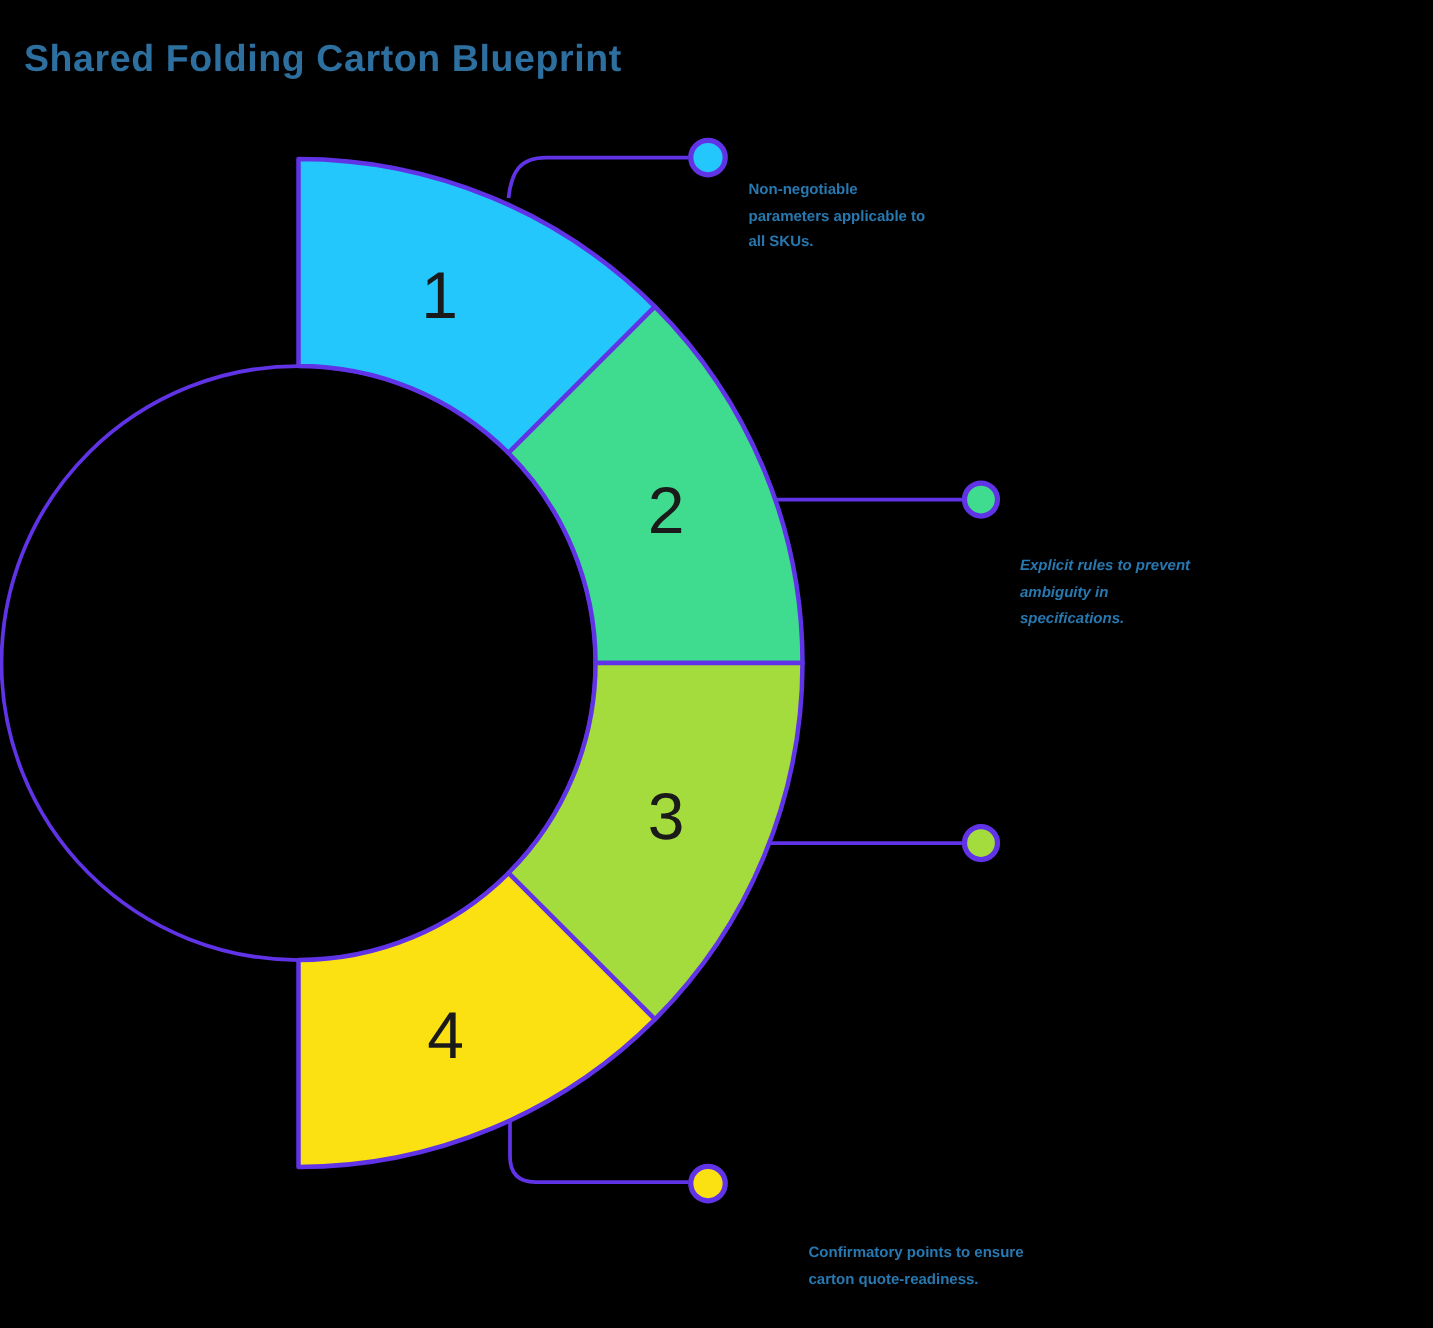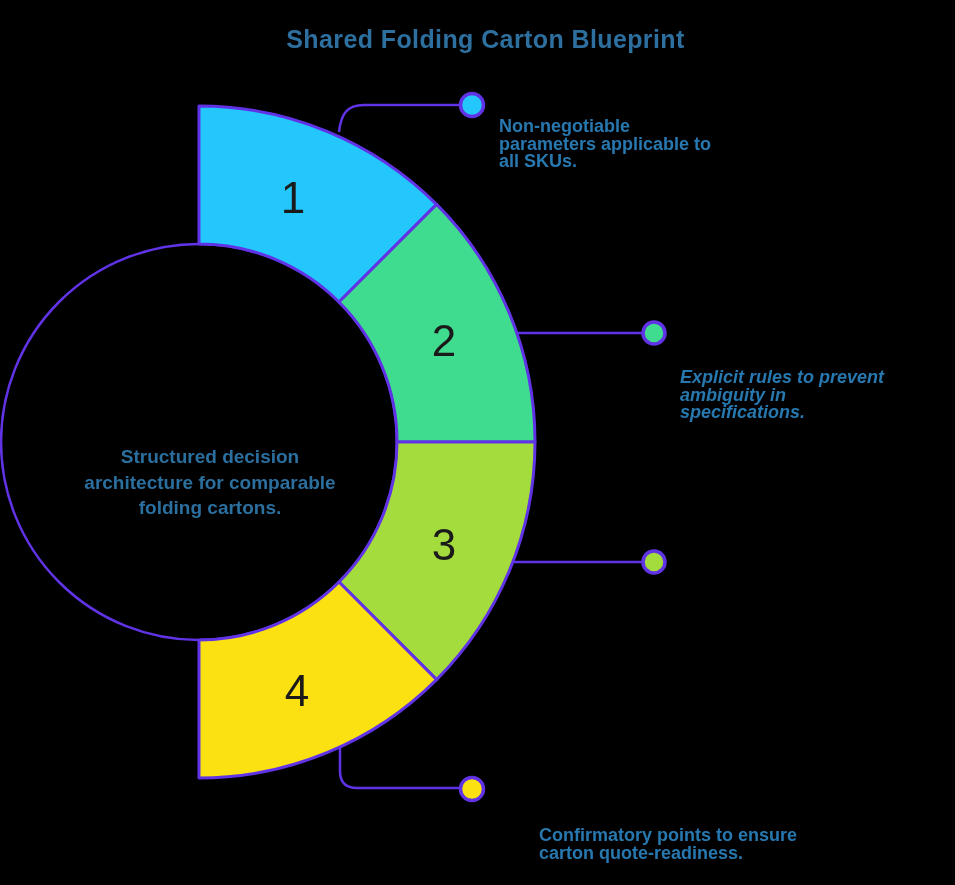--- a/index.html
+++ b/index.html
@@ -16,42 +16,41 @@
     background:var(--background);
     font-family:"Liberation Sans", sans-serif;
     position:relative;
     overflow:hidden;
   }
   .stage{position:absolute;left:0;top:0;width:955px;height:885px;}
   .stage svg{position:absolute;left:0;top:0;}
   .page-title{
     position:absolute;left:0;top:25px;width:100%;
     padding-left:16px;
-    text-align:center;
     font-size:25px;font-weight:700;letter-spacing:.4px;
     color:var(--title_text);
   }
   .center-label{
     position:absolute;left:40px;top:444px;width:340px;
     text-align:center;white-space:pre-line;
     font-size:19px;line-height:25.5px;font-weight:600;
     color:var(--center_text);
   }
   .seg-number{
     position:absolute;transform:translate(-50%,-50%);
     font-size:44px;font-weight:300;color:var(--number_text);
     line-height:1;
   }
   .num-1{left:293px;top:198px;}
   .num-2{left:444px;top:341px;}
   .num-3{left:444px;top:545px;}
   .num-4{left:297px;top:691px;}
   .desc{
     position:absolute;white-space:pre-line;
-    font-size:18px;line-height:17.5px;font-weight:700;
+    font-size:10px;line-height:17.5px;font-weight:700;
     color:var(--body_text);
   }
   .desc-1{left:499px;top:118px;width:230px;}
   .desc-2{left:680px;top:369px;width:230px;font-style:italic;}
   .desc-3{left:680px;top:597px;width:240px;}
   .desc-4{left:499px;top:827px;width:260px;margin-left:40px;}
 </style>
 </head>
 <body>
 
@@ -77,23 +76,20 @@
 
     <path d="M 513,562 L 642,562" fill="none" stroke-width="2.5" stroke="#6133e6"></path>
     <circle cx="654" cy="562" r="11" stroke-width="3.5" fill="#a5dc3d" stroke="#6133e6"></circle>
 
     <path d="M 340,747 L 340,771 Q 340,788 357,788 L 459,788" fill="none" stroke-width="2.5" stroke="#6133e6"></path>
     <circle cx="472" cy="789" r="11.5" stroke-width="3.5" fill="#fbe112" stroke="#6133e6"></circle>
   </svg>
 
   <div class="page-title">Shared Folding Carton Blueprint</div>
 
-  <div class="center-label">Structured decision
-architecture for comparable
-folding cartons.</div>
 
   <div class="seg-number num-1">1</div>
   <div class="seg-number num-2">2</div>
   <div class="seg-number num-3">3</div>
   <div class="seg-number num-4">4</div>
 
   <div class="desc desc-1">Non-negotiable
 parameters applicable to
 all SKUs.</div>
   <div class="desc desc-2">Explicit rules to prevent

